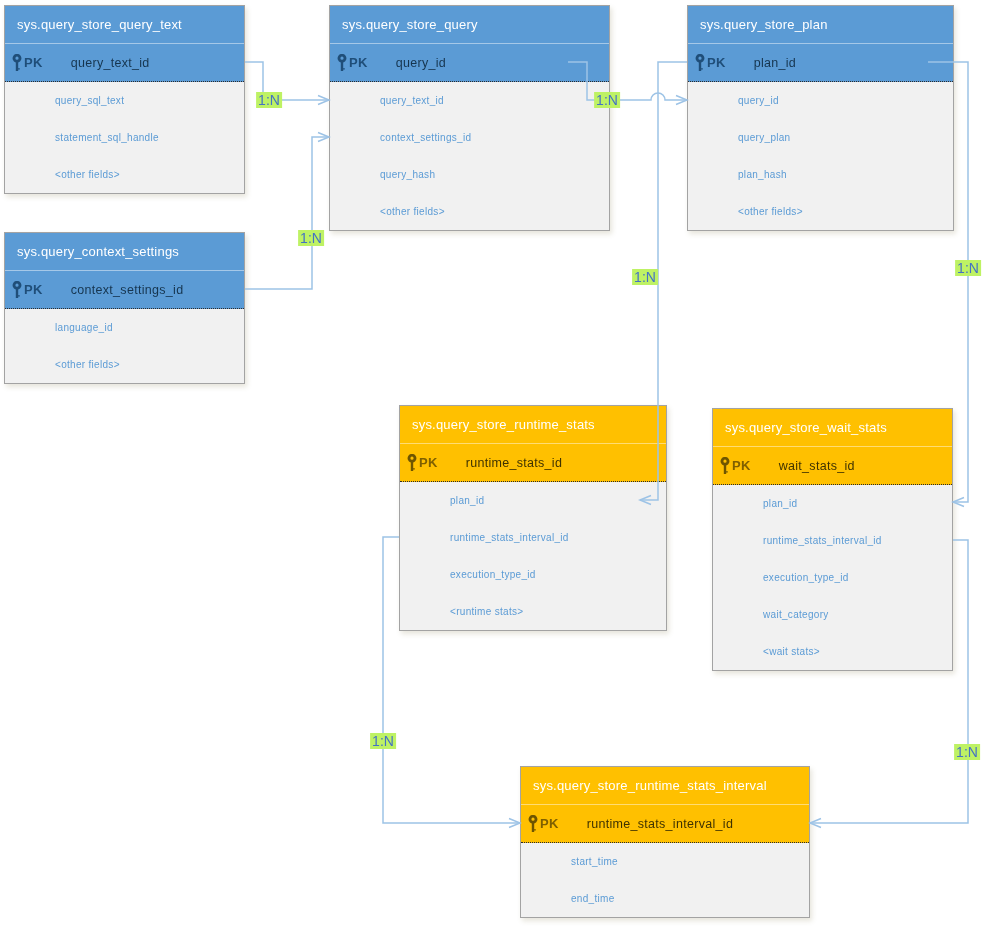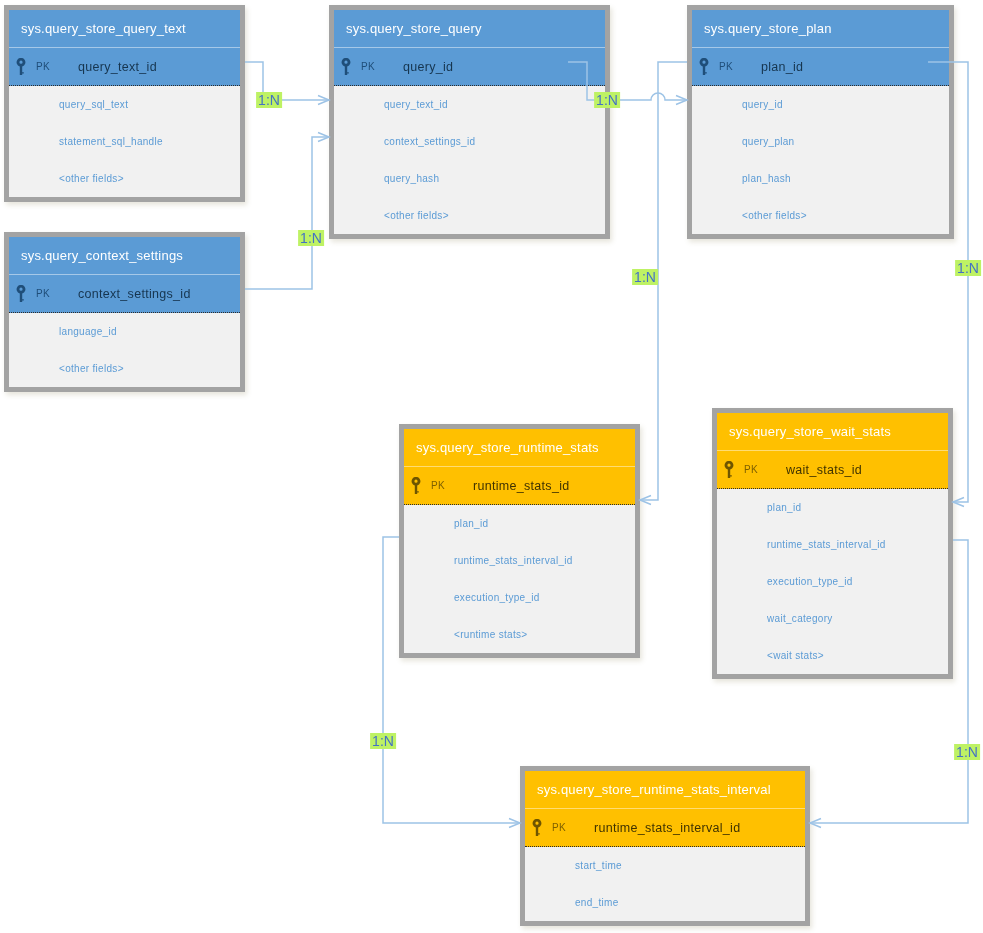--- a/index.html
+++ b/index.html
@@ -3,41 +3,41 @@
 <meta charset="utf-8">
 <style>
   * { margin:0; padding:0; box-sizing:border-box; }
   html,body { background:#fff; }
   #canvas {
     position:relative; width:983px; height:933px; background:#ffffff;
     font-family:"Liberation Sans", sans-serif; overflow:hidden;
   }
   .db-table {
     position:absolute; z-index:1;
-    border:5px solid #a3a3a3;
+    border:1px solid #a3a3a3;
     box-shadow:2px 3px 5px rgba(120,110,60,0.18);
     background:#b91c1c;
   }
   .t-header {
     height:38px; line-height:38px; padding-left:12px;
     color:#ffffff; font-size:13px; letter-spacing:.2px;
     white-space:nowrap; overflow:hidden;
     border-bottom:1px solid rgba(255,255,255,0.45);
   }
   .t-pk {
     height:38px; display:flex; align-items:center;
     border-bottom:1px dotted #2b2b2b;
     font-size:12.5px; letter-spacing:.3px;
   }
   .blue  .t-header, .blue  .t-pk { background:#5b9bd5; }
   .orange .t-header, .orange .t-pk { background:#ffc000; }
   .key { width:10px; height:18px; margin-left:7px; display:inline-block; }
   .blue  .key { color:#1f4e79; }
   .orange .key { color:#6e5500; }
-  .pk-tag { font-size:10px; margin-left:10px; }
+  .pk-tag { font-size:13px; margin-left:2px;font-weight:bold; }
   .blue  .pk-tag { color:#1f4e79; }
   .orange .pk-tag { color:#7f6000; }
   .pk-field { margin-left:28px; }
   .blue  .pk-field { color:#16354f; }
   .orange .pk-field { color:#3f3200; }
   .t-field {
     height:37px; line-height:37px; padding-left:50px;
     background:#f1f1f1; color:#5b9bd5;
     font-size:10px; letter-spacing:.3px; white-space:nowrap;
   }
@@ -104,21 +104,21 @@
       <svg class="key" viewBox="0 0 10 18">
           <path fill="currentColor" fill-rule="evenodd" d="M6.2 8.5 A4.4 4.4 0 1 0 3.8 8.5 L3.8 17 L6.2 17 L6.2 15.6 L7.8 15.6 L7.8 14.2 L6.2 14.2 Z M5 2.6 a1.6 1.6 0 1 1 0 3.2 a1.6 1.6 0 1 1 0 -3.2 Z"></path>
         </svg>
       <span class="pk-tag">PK</span>
       <span class="pk-field">context_settings_id</span>
     </div>
     <div class="t-field">language_id</div>
     <div class="t-field">&lt;other fields&gt;</div>
   </div>
 
-  <div class="db-table orange" style="left:399px;top:424px;width:241px">
+  <div class="db-table orange" style="left:399px;top:405px;width:268px">
     <div class="t-header">sys.query_store_runtime_stats</div>
     <div class="t-pk">
       <svg class="key" viewBox="0 0 10 18">
           <path fill="currentColor" fill-rule="evenodd" d="M6.2 8.5 A4.4 4.4 0 1 0 3.8 8.5 L3.8 17 L6.2 17 L6.2 15.6 L7.8 15.6 L7.8 14.2 L6.2 14.2 Z M5 2.6 a1.6 1.6 0 1 1 0 3.2 a1.6 1.6 0 1 1 0 -3.2 Z"></path>
         </svg>
       <span class="pk-tag">PK</span>
       <span class="pk-field">runtime_stats_id</span>
     </div>
     <div class="t-field">plan_id</div>
     <div class="t-field">runtime_stats_interval_id</div>

